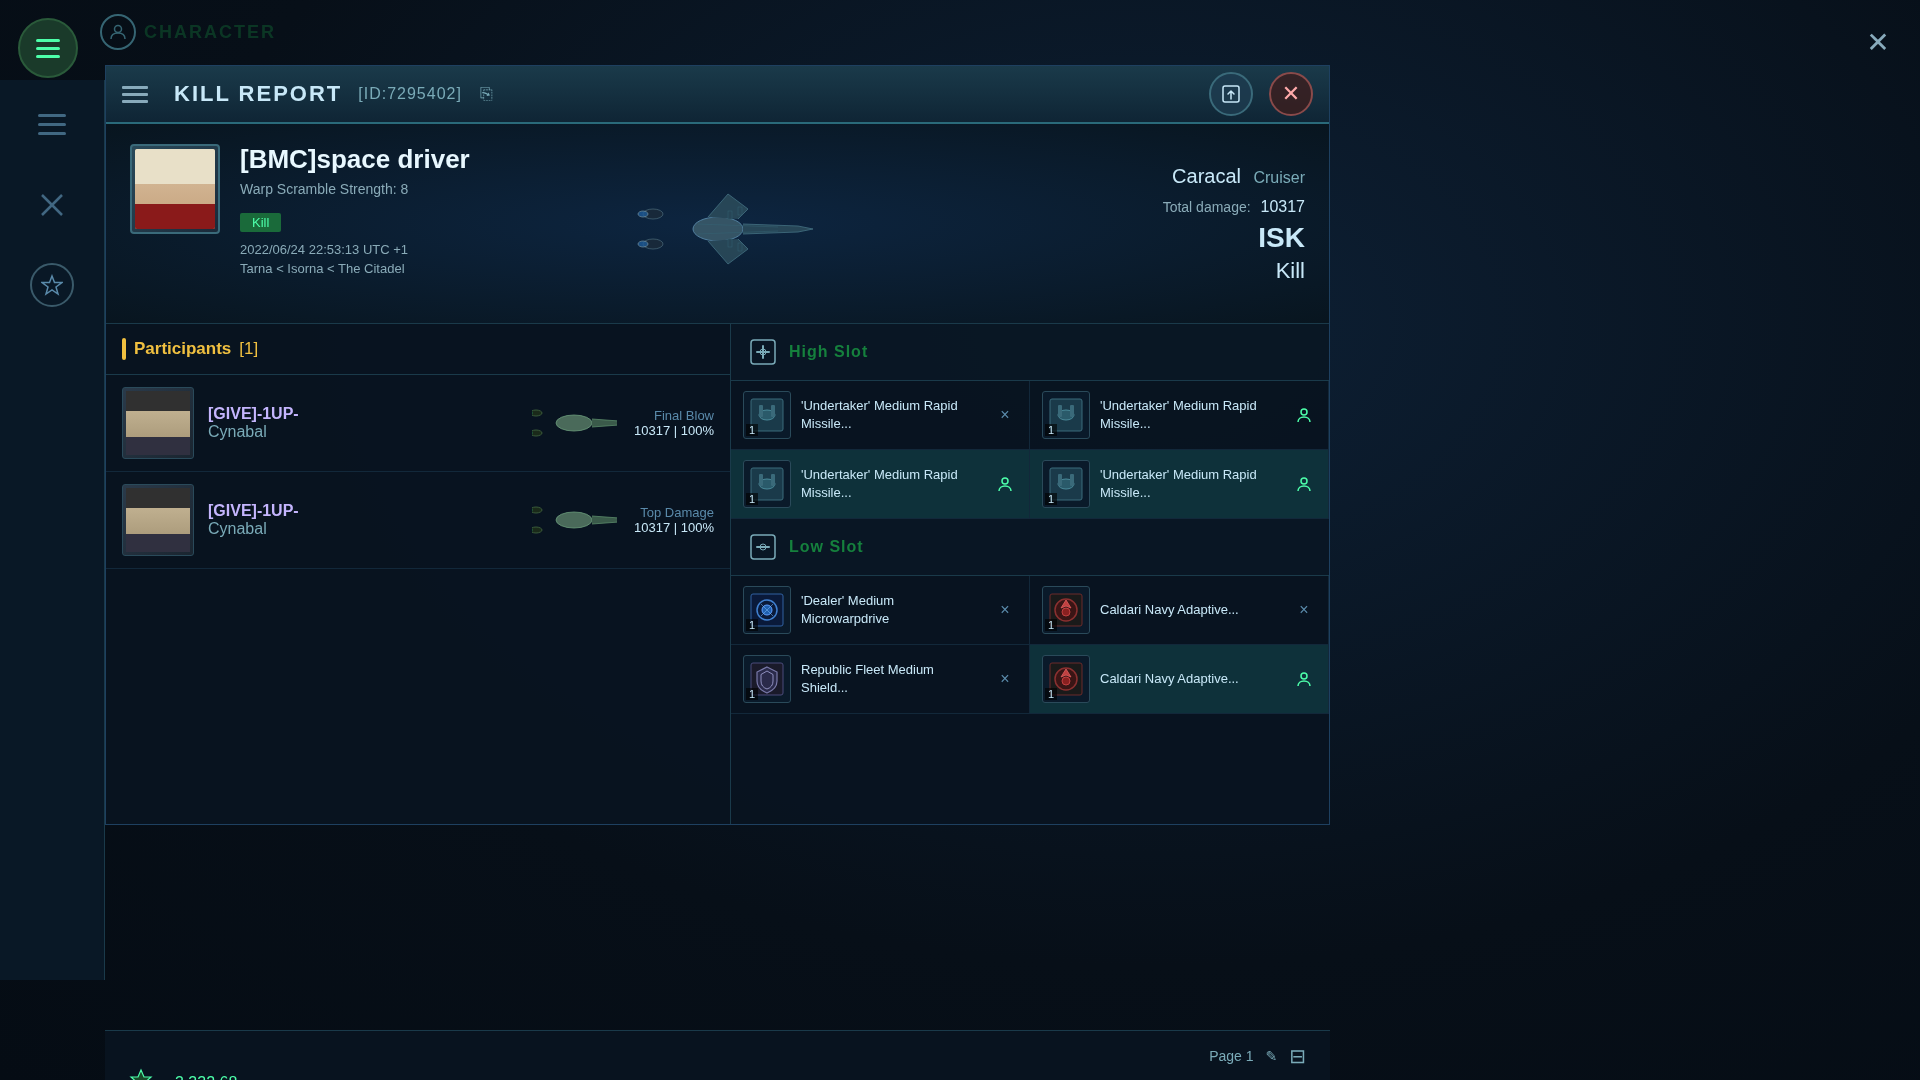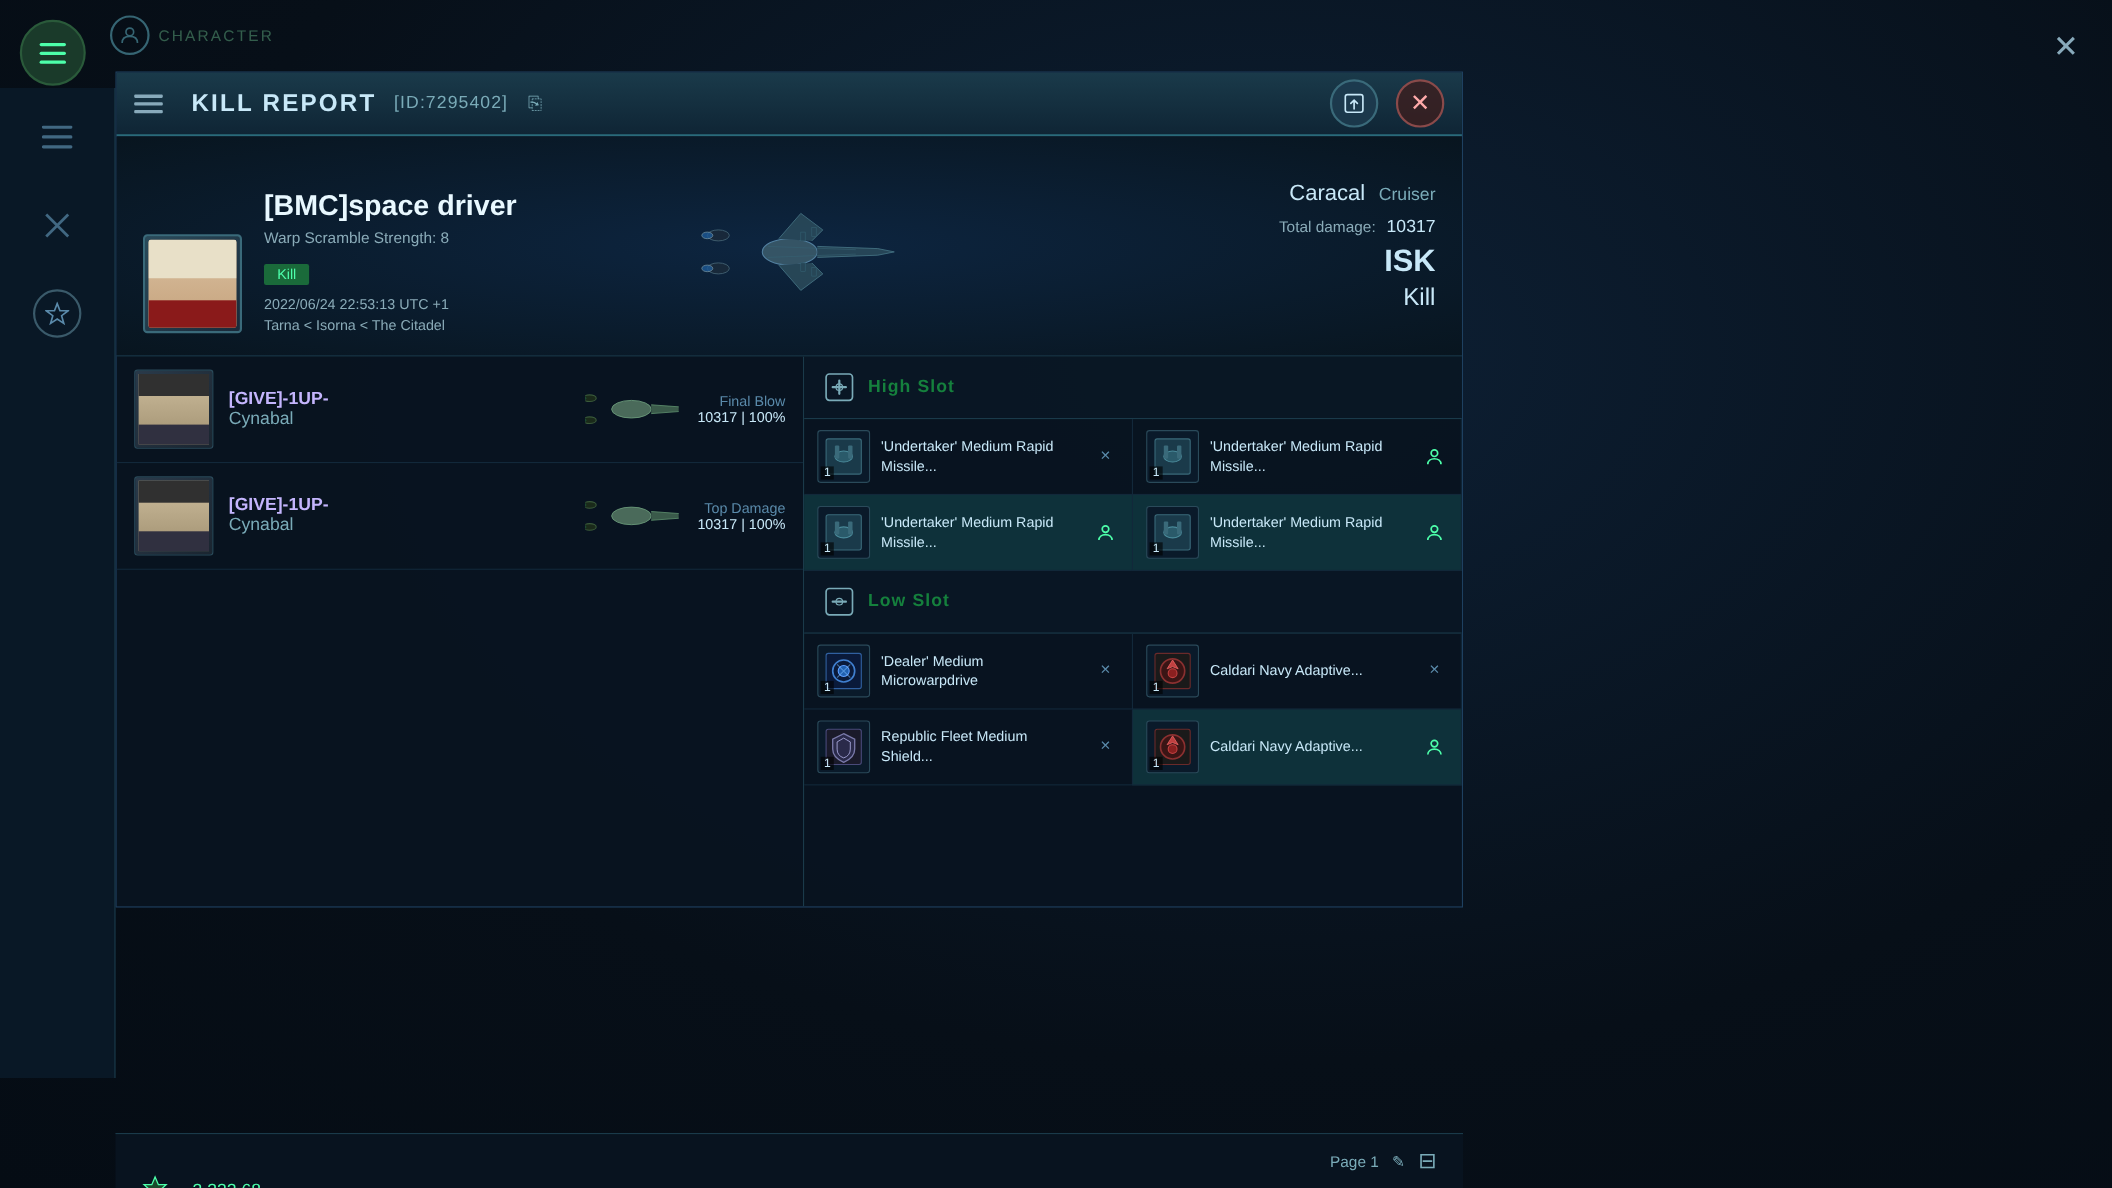--- a/index.html
+++ b/index.html
@@ -203,21 +203,21 @@
       color: #ffaaaa;
       font-size: 22px;
       cursor: pointer;
     }
 
     
     .kill-hero {
       background: linear-gradient(180deg, #0d2030 0%, #081828 100%);
       height: 200px;
       display: flex;
-      align-items: flex-end;
+      align-items: flex-start;
       padding: 20px 24px;
       position: relative;
       border-bottom: 1px solid #1a3a4a;
       flex-shrink: 0;
       overflow: hidden;
     }
     .kill-hero-bg {
       position: absolute;
       inset: 0;
       background: radial-gradient(ellipse at 50% 50%, #0d2540 0%, #08151f 100%);
@@ -594,21 +594,21 @@
   </div>
 </div>
 
 <div class="char-nav">
   <div class="circle-icon">
     <svg width="18" height="18" viewBox="0 0 18 18">
         <circle cx="9" cy="6" r="3.5" stroke="#4a8a9a" stroke-width="1.5" fill="none"></circle>
         <path d="M2 16c0-4 3-6 7-6s7 2 7 6" stroke="#4a8a9a" stroke-width="1.5" fill="none"></path>
       </svg>
   </div>
-  <span style="color:#86efac; font-size:14px; letter-spacing:2px; font-weight:normal; opacity:0.5;">CHARACTER</span>
+  <span style="color:#15803d; font-size:18px; letter-spacing:2px; font-weight:bold; opacity:0.5;">CHARACTER</span>
 </div>
 
 <button class="top-close-btn">✕</button>
 
 <div class="left-sidebar">
   <div class="sidebar-icon">
     <svg width="28" height="22" viewBox="0 0 28 22">
         <rect y="0" width="28" height="3" rx="1.5" fill="#5a8aaa"></rect>
         <rect y="9" width="28" height="3" rx="1.5" fill="#5a8aaa"></rect>
         <rect y="18" width="28" height="3" rx="1.5" fill="#5a8aaa"></rect>
@@ -713,20 +713,25 @@
       <div style="display:flex; align-items:baseline; justify-content:flex-end; margin-top:6px;">
         <span class="isk-label">ISK</span>
       </div>
       <div class="kill-type">Kill</div>
     </div>
   </div>
 
   <div class="content-area">
 
     <div class="participants-panel">
+      <div class="participants-header">
+        <div class="participants-accent"></div>
+        <span class="participants-title">Participants</span>
+        <span class="participants-count">[1]</span>
+      </div>
 
       <div class="participant-row">
         <div class="participant-avatar">
           <div class="p-avatar-inner">
             <div class="p-avatar-hair"></div>
             <div class="p-avatar-jacket"></div>
           </div>
         </div>
         <div class="participant-info">
           <div class="participant-name">[GIVE]-1UP-</div>

